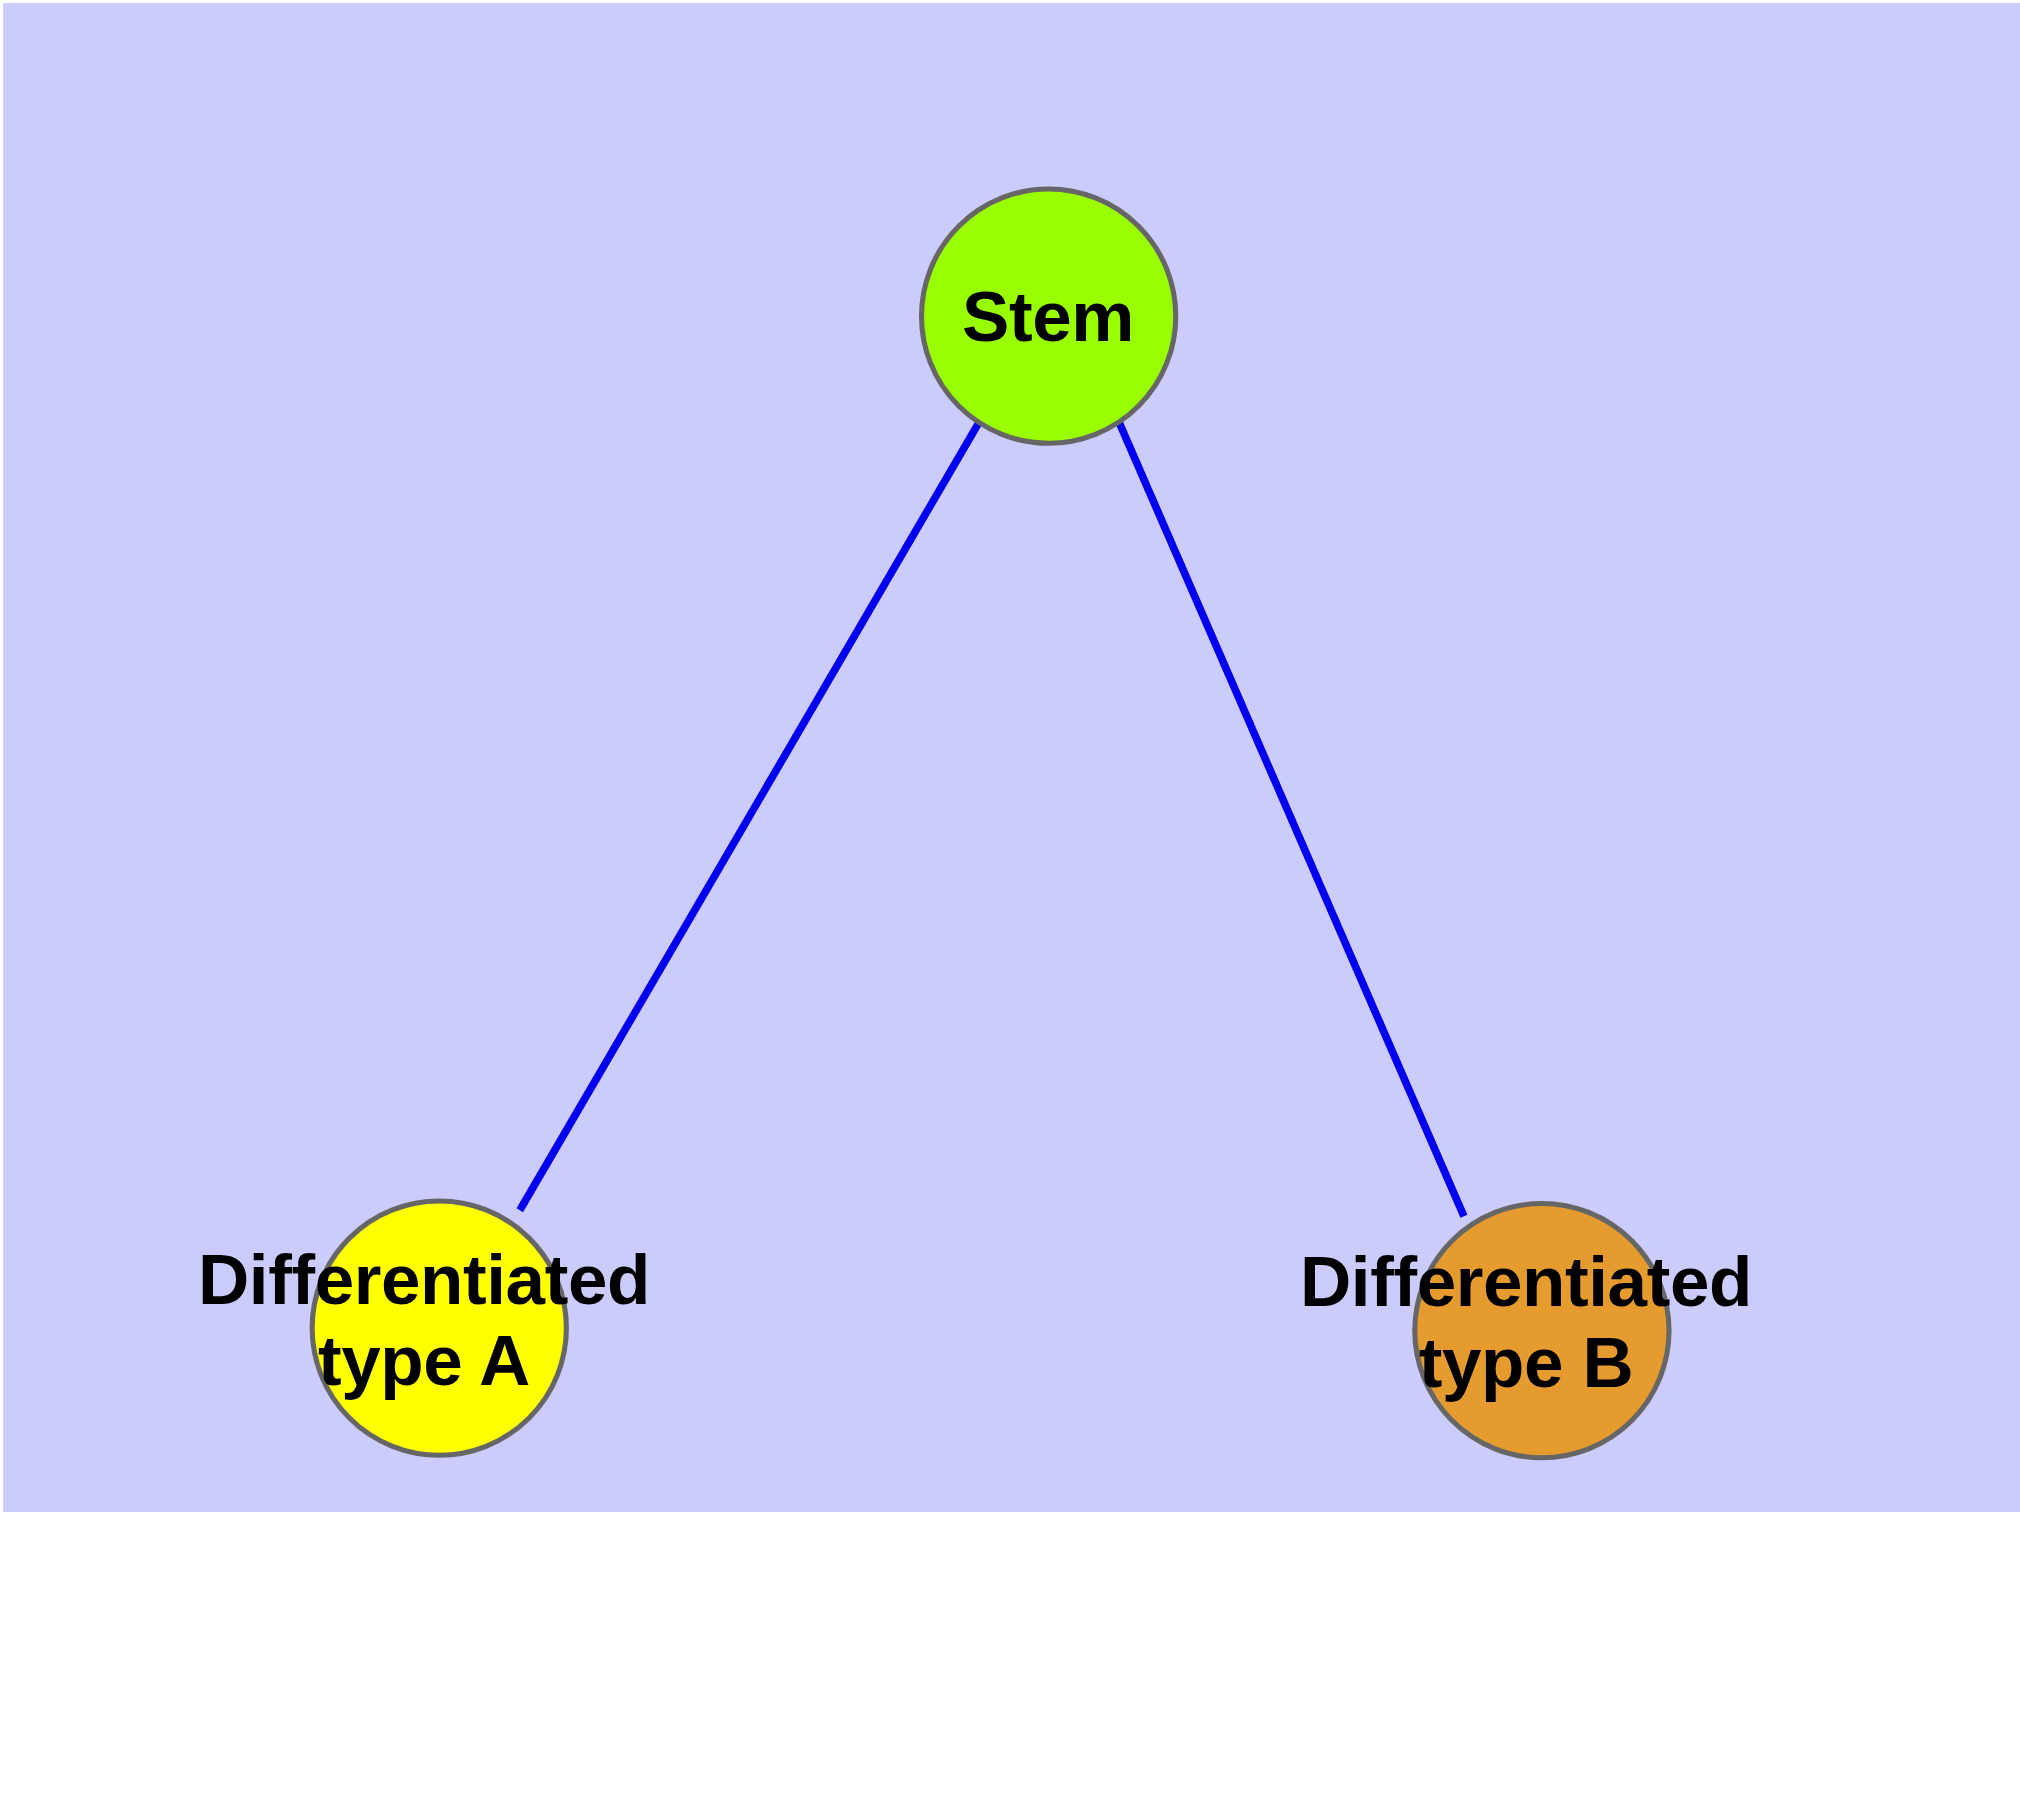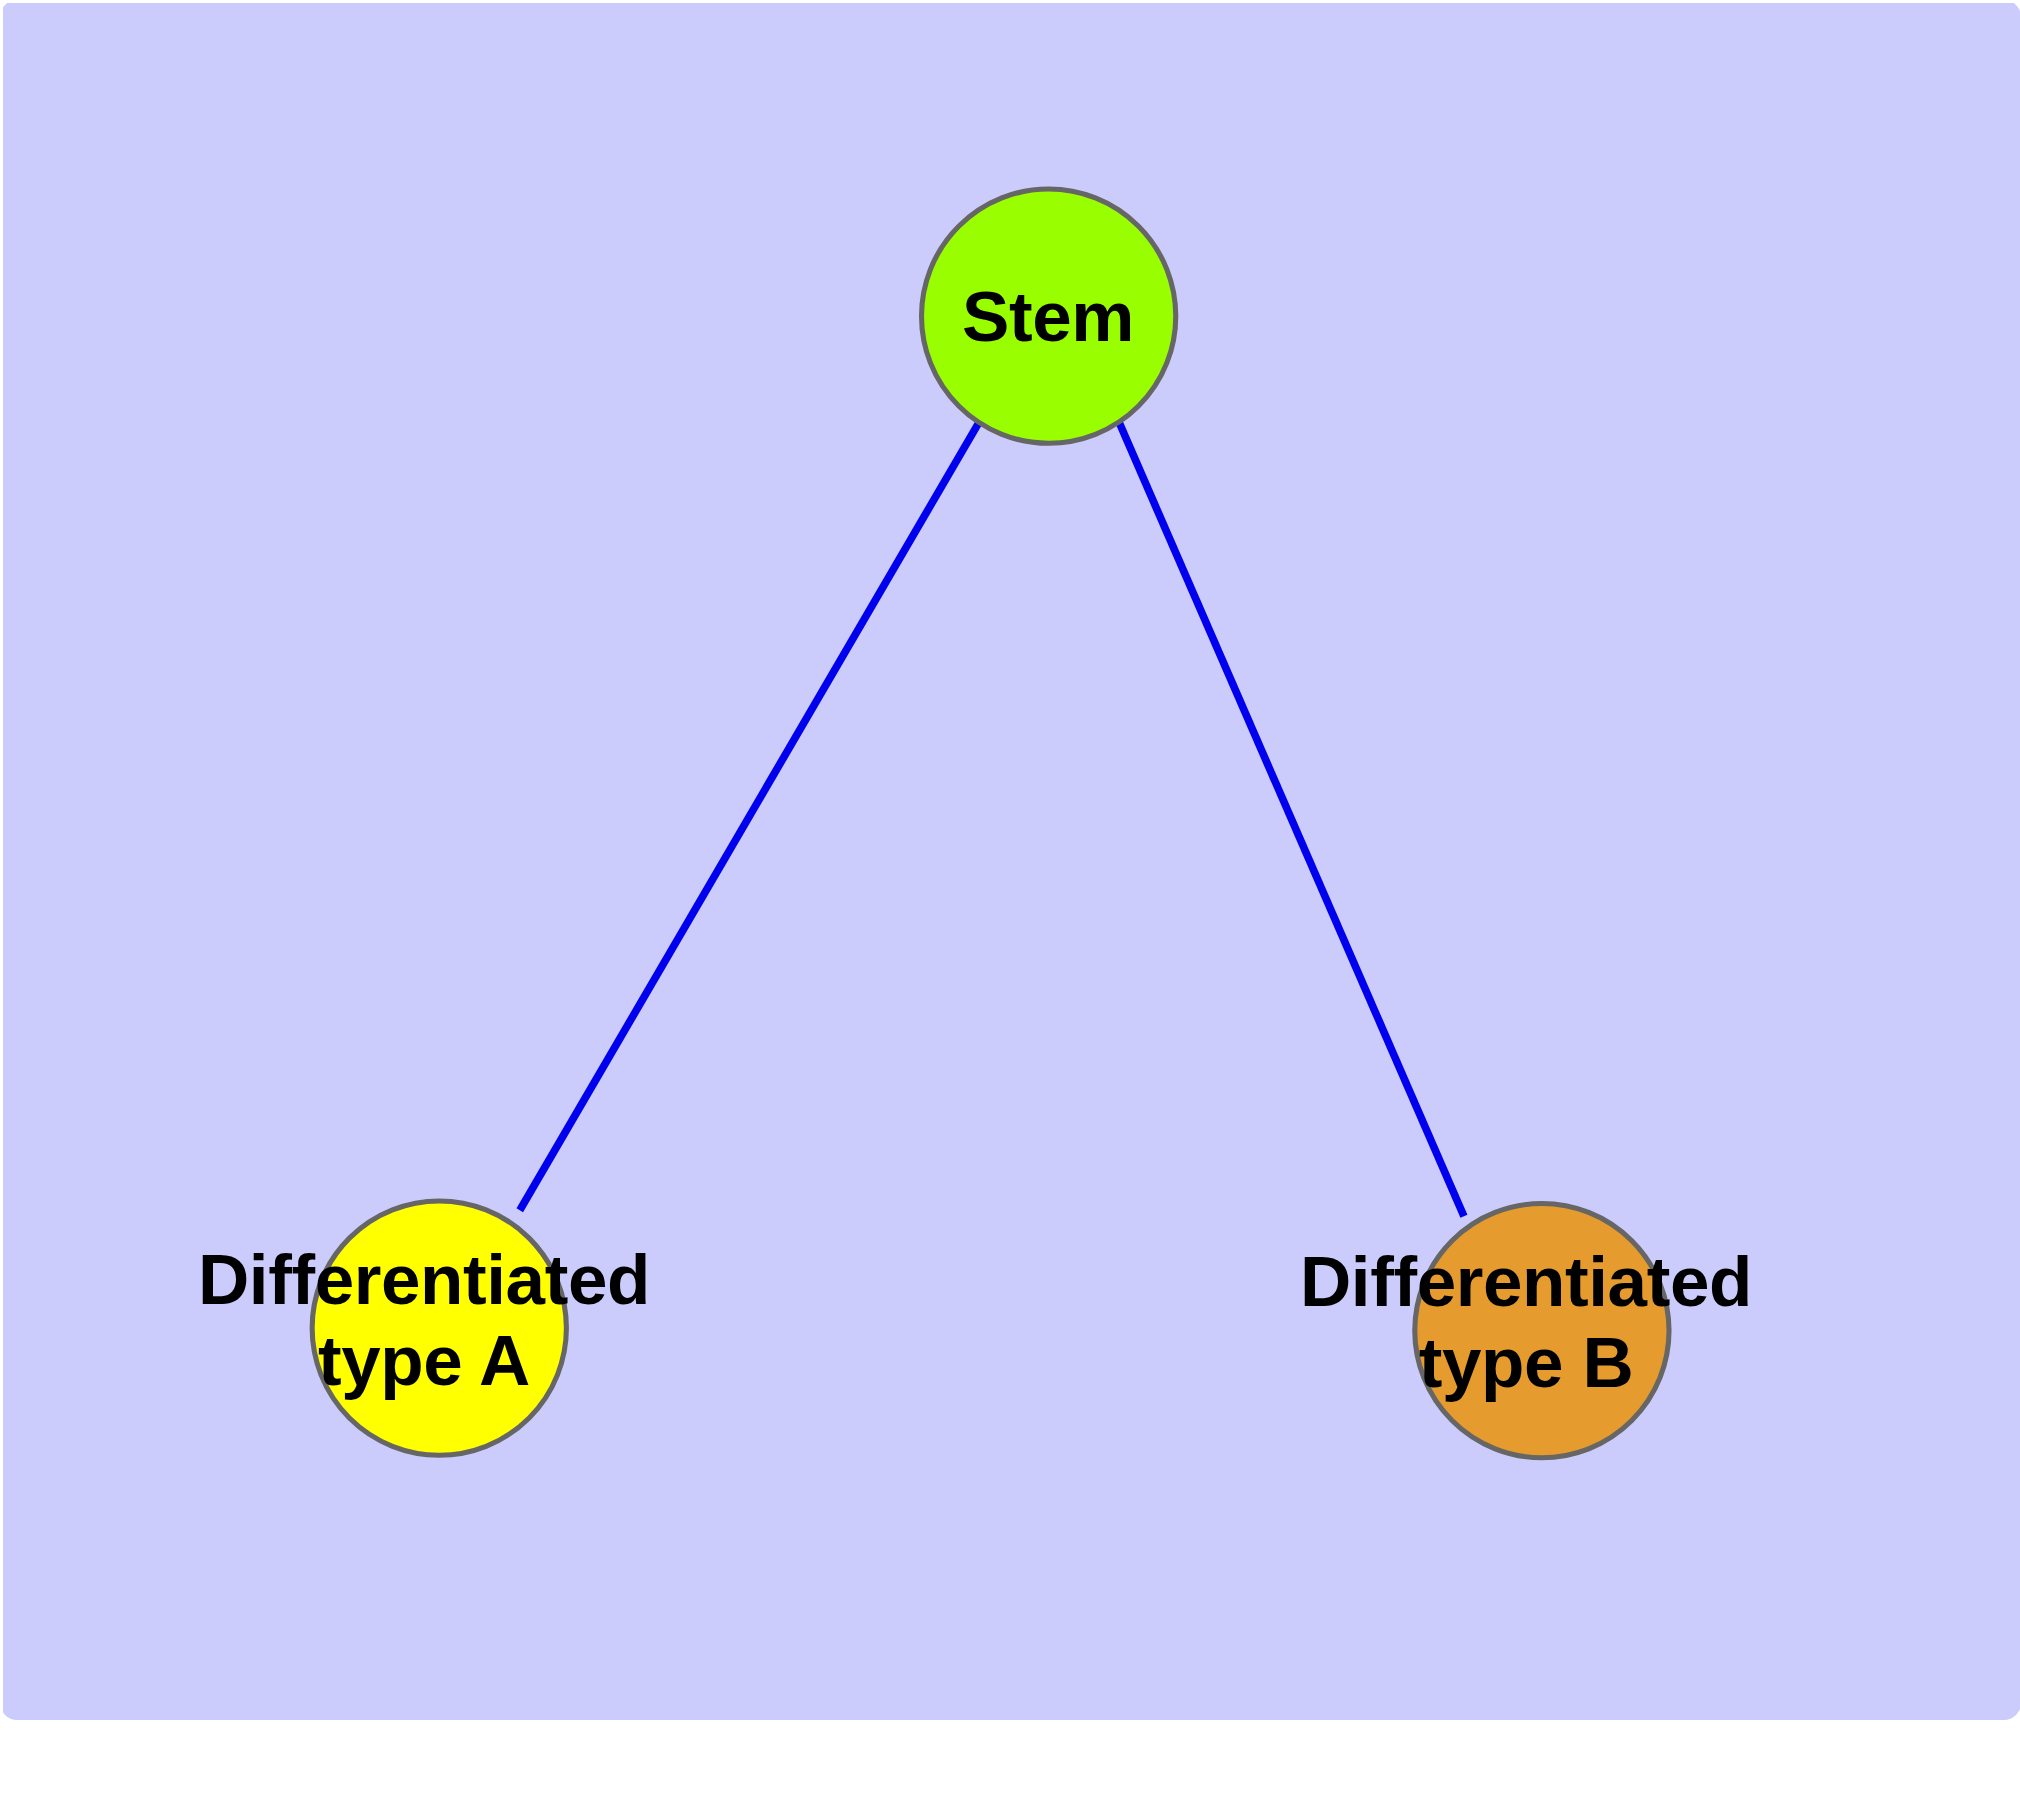--- a/index.html
+++ b/index.html
@@ -42,21 +42,21 @@
     text-align: center;
     white-space: pre;
     letter-spacing: -0.4px;
     pointer-events: none;
     transform: translate(-50%, -50%);
   }
 </style>
 </head>
 <body>
 
-<div id="canvas" style="width: 2021px; height: 1720px; border-radius: 17px;">
+<div id="canvas" style="width: 2021px; height: 1512px;">
 
   <div id="plot-area" style="background: rgb(204, 204, 252); width: 2017px; height: 1809px;"></div>
 
   <svg id="graph-svg" viewBox="0 0 2384 2138" xmlns="http://www.w3.org/2000/svg">
     <g id="edges-layer">
         <line x1="1155" y1="498" x2="613" y2="1428" stroke="#0000ee" stroke-width="9" stroke-linecap="butt"></line>
         <line x1="1320" y1="498" x2="1727" y2="1435" stroke="#0000ee" stroke-width="9" stroke-linecap="butt"></line>
       </g>
     <g id="nodes-layer">
         <circle cx="1237" cy="373" r="150" fill="#99ff00" stroke="#666666" stroke-width="6"></circle>

